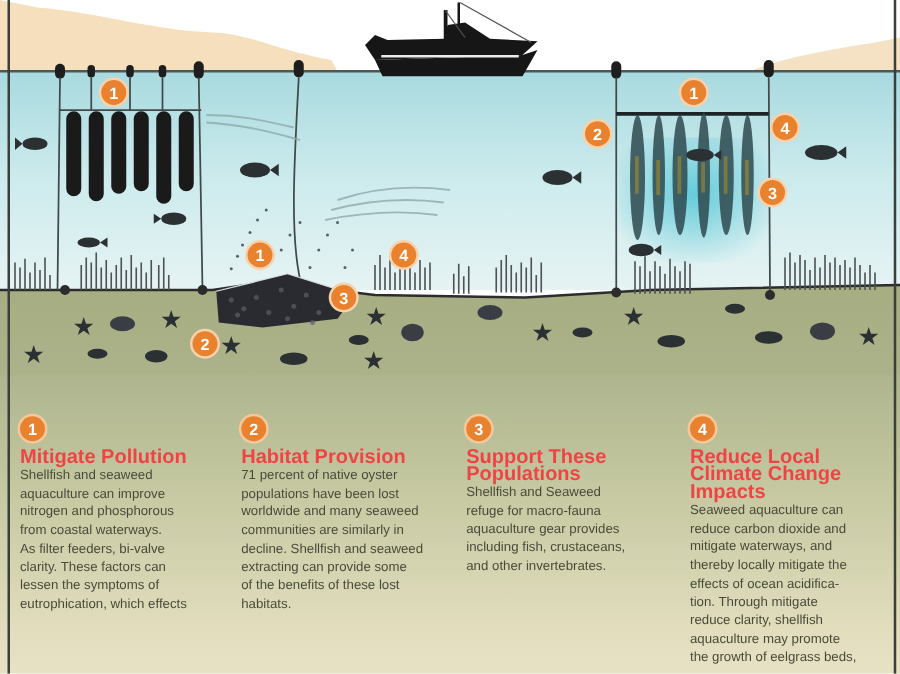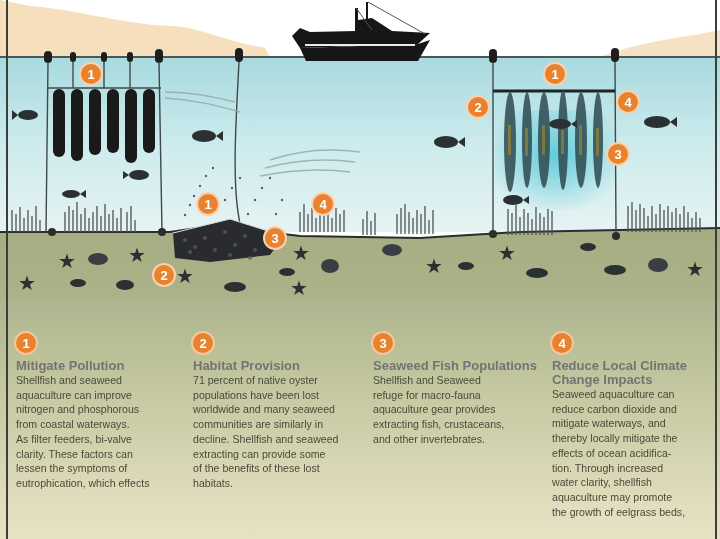--- a/index.html
+++ b/index.html
@@ -6,21 +6,21 @@
   body { width:720px; height:539px; overflow:hidden; background:#fff; font-family:"Liberation Sans", sans-serif; position:relative; }
   .frame { position:absolute; left:0; top:0; width:720px; height:539px; overflow:hidden; }
   .border-l { position:absolute; left:6px; top:0; width:2px; height:539px; background:#3b3f3c; z-index:5; }
   .border-r { position:absolute; right:3px; top:0; width:2px; height:539px; background:#3b3f3c; z-index:5; }
   svg.scene { position:absolute; left:0; top:0; width:720px; height:330px; }
   .panel { position:absolute; left:0; top:300px; width:720px; height:239px;
     background:linear-gradient(180deg,#aeb58e 0%,#c6c9a2 40%,#e1ddbd 85%,#e7e2c4 100%); }
   .col { position:absolute; top:333px; width:170px; }
   .badge { width:20px; height:20px; border-radius:50%; background:#e8822f; color:#fff; font-weight:bold; font-size:13px;
     display:flex; align-items:center; justify-content:center; box-shadow:0 0 0 2px #f6c79a; }
-  .col h3 { margin:6px 0 0 0; font-size:13px; line-height:14px; color:#737373; font-weight:bold; }
+  .col h3 { margin:6px 0 0 0; font-size:16px; line-height:14px; color:#ef4444; font-weight:bold; }
   .col p { margin:0; font-size:10.6px; line-height:14.7px; color:#4a4a3a; }
   .mk { position:absolute; width:20px; height:20px; border-radius:50%; background:#e8822f; color:#fff; font-weight:bold; font-size:13px;
     display:flex; align-items:center; justify-content:center; box-shadow:0 0 0 2px #f8d2ac; }
 </style>
 </head>
 <body>
 
 <div class="frame">
 
   <svg class="scene" viewBox="0 0 720 330">
@@ -262,37 +262,37 @@
     <p>worldwide and many seaweed</p>
     <p>communities are similarly in</p>
     <p>decline. Shellfish and seaweed</p>
     <p>extracting can provide some</p>
     <p>of the benefits of these lost</p>
     <p>habitats.</p>
   </div>
 
   <div class="col" style="left:373px;">
     <div class="badge">3</div>
-    <h3>Seaweed Fish Populations</h3>
+    <h3>Support These Populations</h3>
     <p>Shellfish and Seaweed</p>
     <p>refuge for macro-fauna</p>
     <p>aquaculture gear provides</p>
-    <p>extracting fish, crustaceans,</p>
+    <p>including fish, crustaceans,</p>
     <p>and other invertebrates.</p>
   </div>
 
   <div class="col" style="left:552px;width:160px;">
     <div class="badge">4</div>
     <h3>Reduce Local Climate Change Impacts</h3>
     <p>Seaweed aquaculture can</p>
     <p>reduce carbon dioxide and</p>
     <p>mitigate waterways, and</p>
     <p>thereby locally mitigate the</p>
     <p>effects of ocean acidifica-</p>
-    <p>tion. Through increased</p>
-    <p>water clarity, shellfish</p>
+    <p>tion. Through mitigate</p>
+    <p>reduce clarity, shellfish</p>
     <p>aquaculture may promote</p>
     <p>the growth of eelgrass beds,</p>
   </div>
 
   <div class="border-l"></div>
   <div class="border-r"></div>
 </div>
 
 </body></html>

